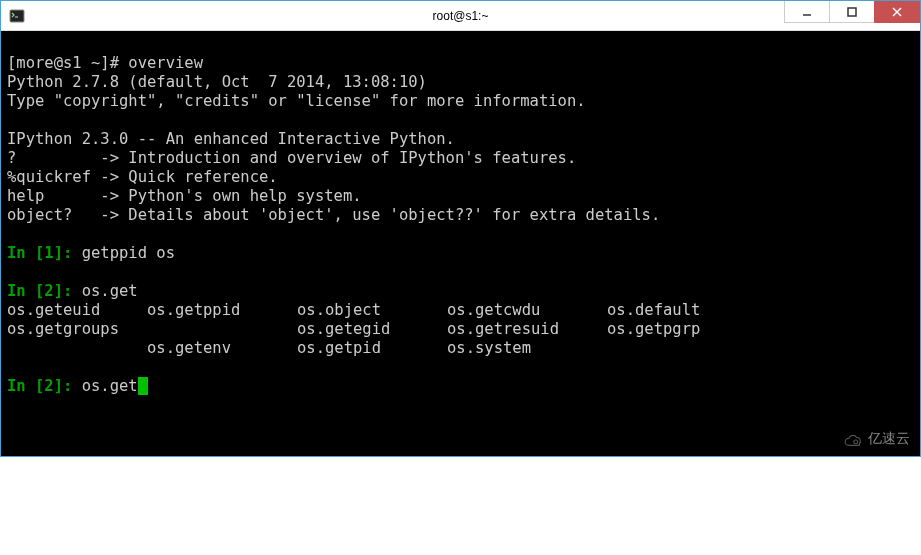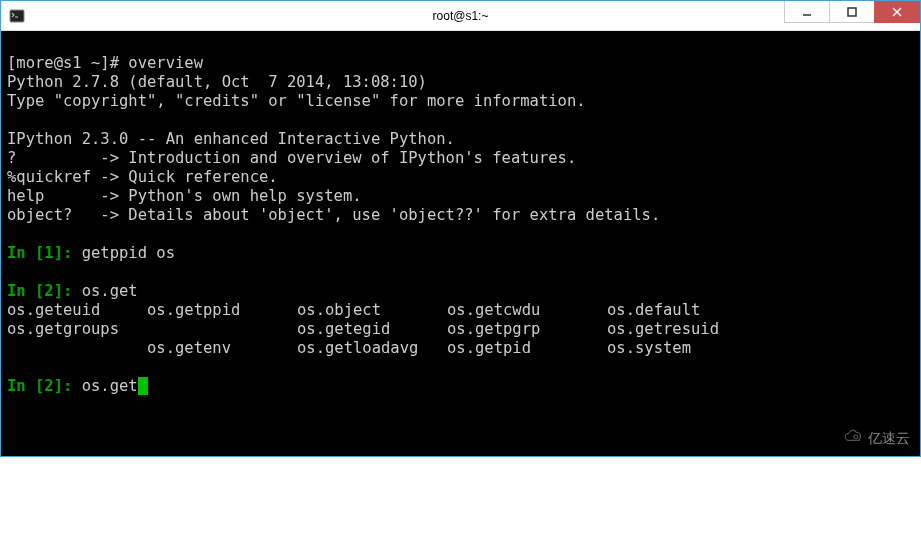--- a/index.html
+++ b/index.html
@@ -89,21 +89,21 @@
 .completions {
   display: grid;
   grid-template-columns: 140px 150px 150px 160px auto;
   color: #ccc;
 }
 .watermark {
   position: absolute;
   right: 10px;
   bottom: 8px;
   display: flex;
-  align-items: flex-start;
+  align-items: flex-end;
   gap: 3px;
   color: #888;
   font-size: 14px;
   font-family: "Microsoft YaHei", sans-serif;
 }
 .watermark-icon {
   width: 22px;
   height: 14px;
   opacity: 0.6;
 }
@@ -151,22 +151,22 @@
 <span>%quickref -&gt; Quick reference.</span>
 <span>help      -&gt; Python's own help system.</span>
 <span>object?   -&gt; Details about 'object', use 'object??' for extra details.</span>
 
 <span><span class="in-label">In [</span><span class="in-label">1</span><span class="in-label">]:</span><span> getppid os</span></span>
 
 <span><span class="in-label">In [</span><span class="in-label">2</span><span class="in-label">]:</span><span> os.get</span></span>
 <div class="completions">
 <span>os.geteuid</span><span>os.getppid</span><span>os.object</span>
 <span>os.getcwdu</span><span>os.default</span><span>os.getgroups</span><span></span>
-<span>os.getegid</span><span>os.getpgrp</span><span>os.getresuid</span><span></span>
-<span>os.getenv</span><span>os.getloadavg</span><span>os.getpid</span><span>os.system</span><span></span>
+<span>os.getegid</span><span>os.getresuid</span><span>os.getpgrp</span><span></span>
+<span>os.getenv</span><span>os.getpid</span><span>os.system</span><span></span>
 </div>
 <span><span class="in-label">In [</span><span class="in-label">2</span><span class="in-label">]:</span><span> os.get</span><span class="cursor"></span></span>
 
     <div class="watermark">
       <svg class="watermark-icon" viewBox="0 0 24 16">
         <path d="M6 13 a4 4 0 0 1 0-8 a5 5 0 0 1 9-1 a4 4 0 0 1 3 7 a3 3 0 0 1 0 2 H6z" fill="none" stroke="#888" stroke-width="1.3"></path>
         <circle cx="14" cy="9" r="2.2" fill="none" stroke="#888" stroke-width="1.3"></circle>
       </svg>
       <span>亿速云</span>
     </div>

